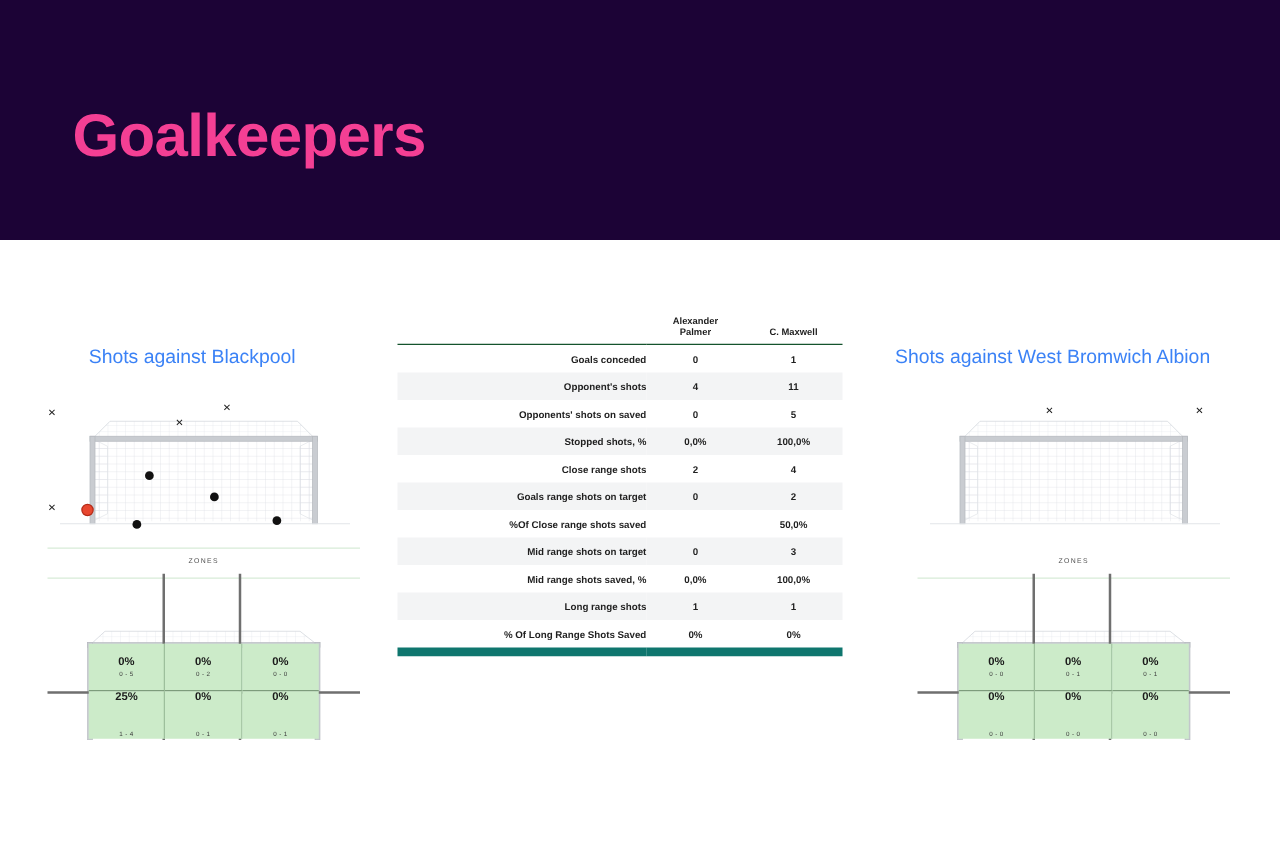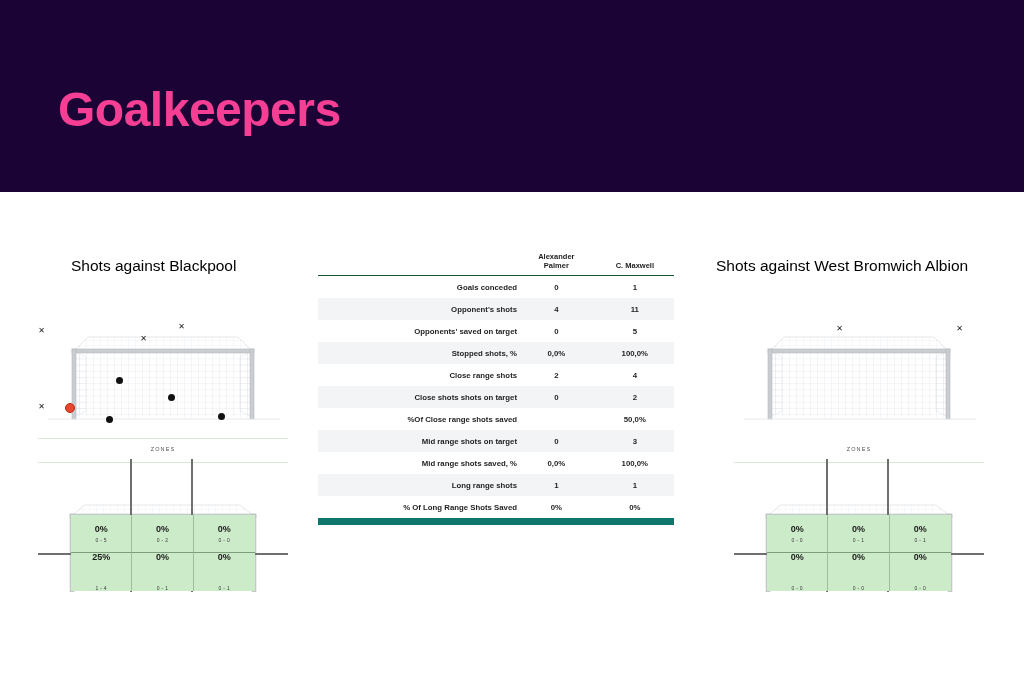--- a/index.html
+++ b/index.html
@@ -20,23 +20,24 @@
     font-size:48px;font-weight:bold;
     color:#f43f94;
     letter-spacing:-0.5px;
     line-height:1;
     font-family:"Liberation Sans", sans-serif;
   }
   
   .panel-title{
     position:absolute;
     font-size:15.5px;
-    color:#000000;
+    color:#3b82f6;
     font-family:"Liberation Sans", sans-serif;
     white-space:nowrap;
+    margin-top:20px;
   }
   #left-panel-title{left:71px;top:257px;}
   #right-panel-title{left:716px;top:257px;}
 
   
   .goal-panel{position:absolute;}
   #left-goal-panel{left:30px;top:315px;width:266px;height:112px;}
   #right-goal-panel{left:726px;top:315px;width:266px;height:112px;}
 
   .goal-frame{
@@ -308,36 +309,36 @@
         <td class="metric">Goals conceded</td>
         <td class="val">0</td>
         <td class="val">1</td>
       </tr>
       <tr>
         <td class="metric">Opponent's shots</td>
         <td class="val">4</td>
         <td class="val">11</td>
       </tr>
       <tr>
-        <td class="metric">Opponents' saved  on target</td>
+        <td class="metric">Opponents' shots  on saved</td>
         <td class="val">0</td>
         <td class="val">5</td>
       </tr>
       <tr>
         <td class="metric">Stopped shots, %</td>
         <td class="val">0,0%</td>
         <td class="val">100,0%</td>
       </tr>
       <tr>
         <td class="metric">Close range shots</td>
         <td class="val">2</td>
         <td class="val">4</td>
       </tr>
       <tr>
-        <td class="metric">Close shots shots on target</td>
+        <td class="metric">Goals range shots on target</td>
         <td class="val">0</td>
         <td class="val">2</td>
       </tr>
       <tr>
         <td class="metric">%Of Close range shots saved</td>
         <td class="val"></td>
         <td class="val">50,0%</td>
       </tr>
       <tr>
         <td class="metric">Mid range shots on target</td>

